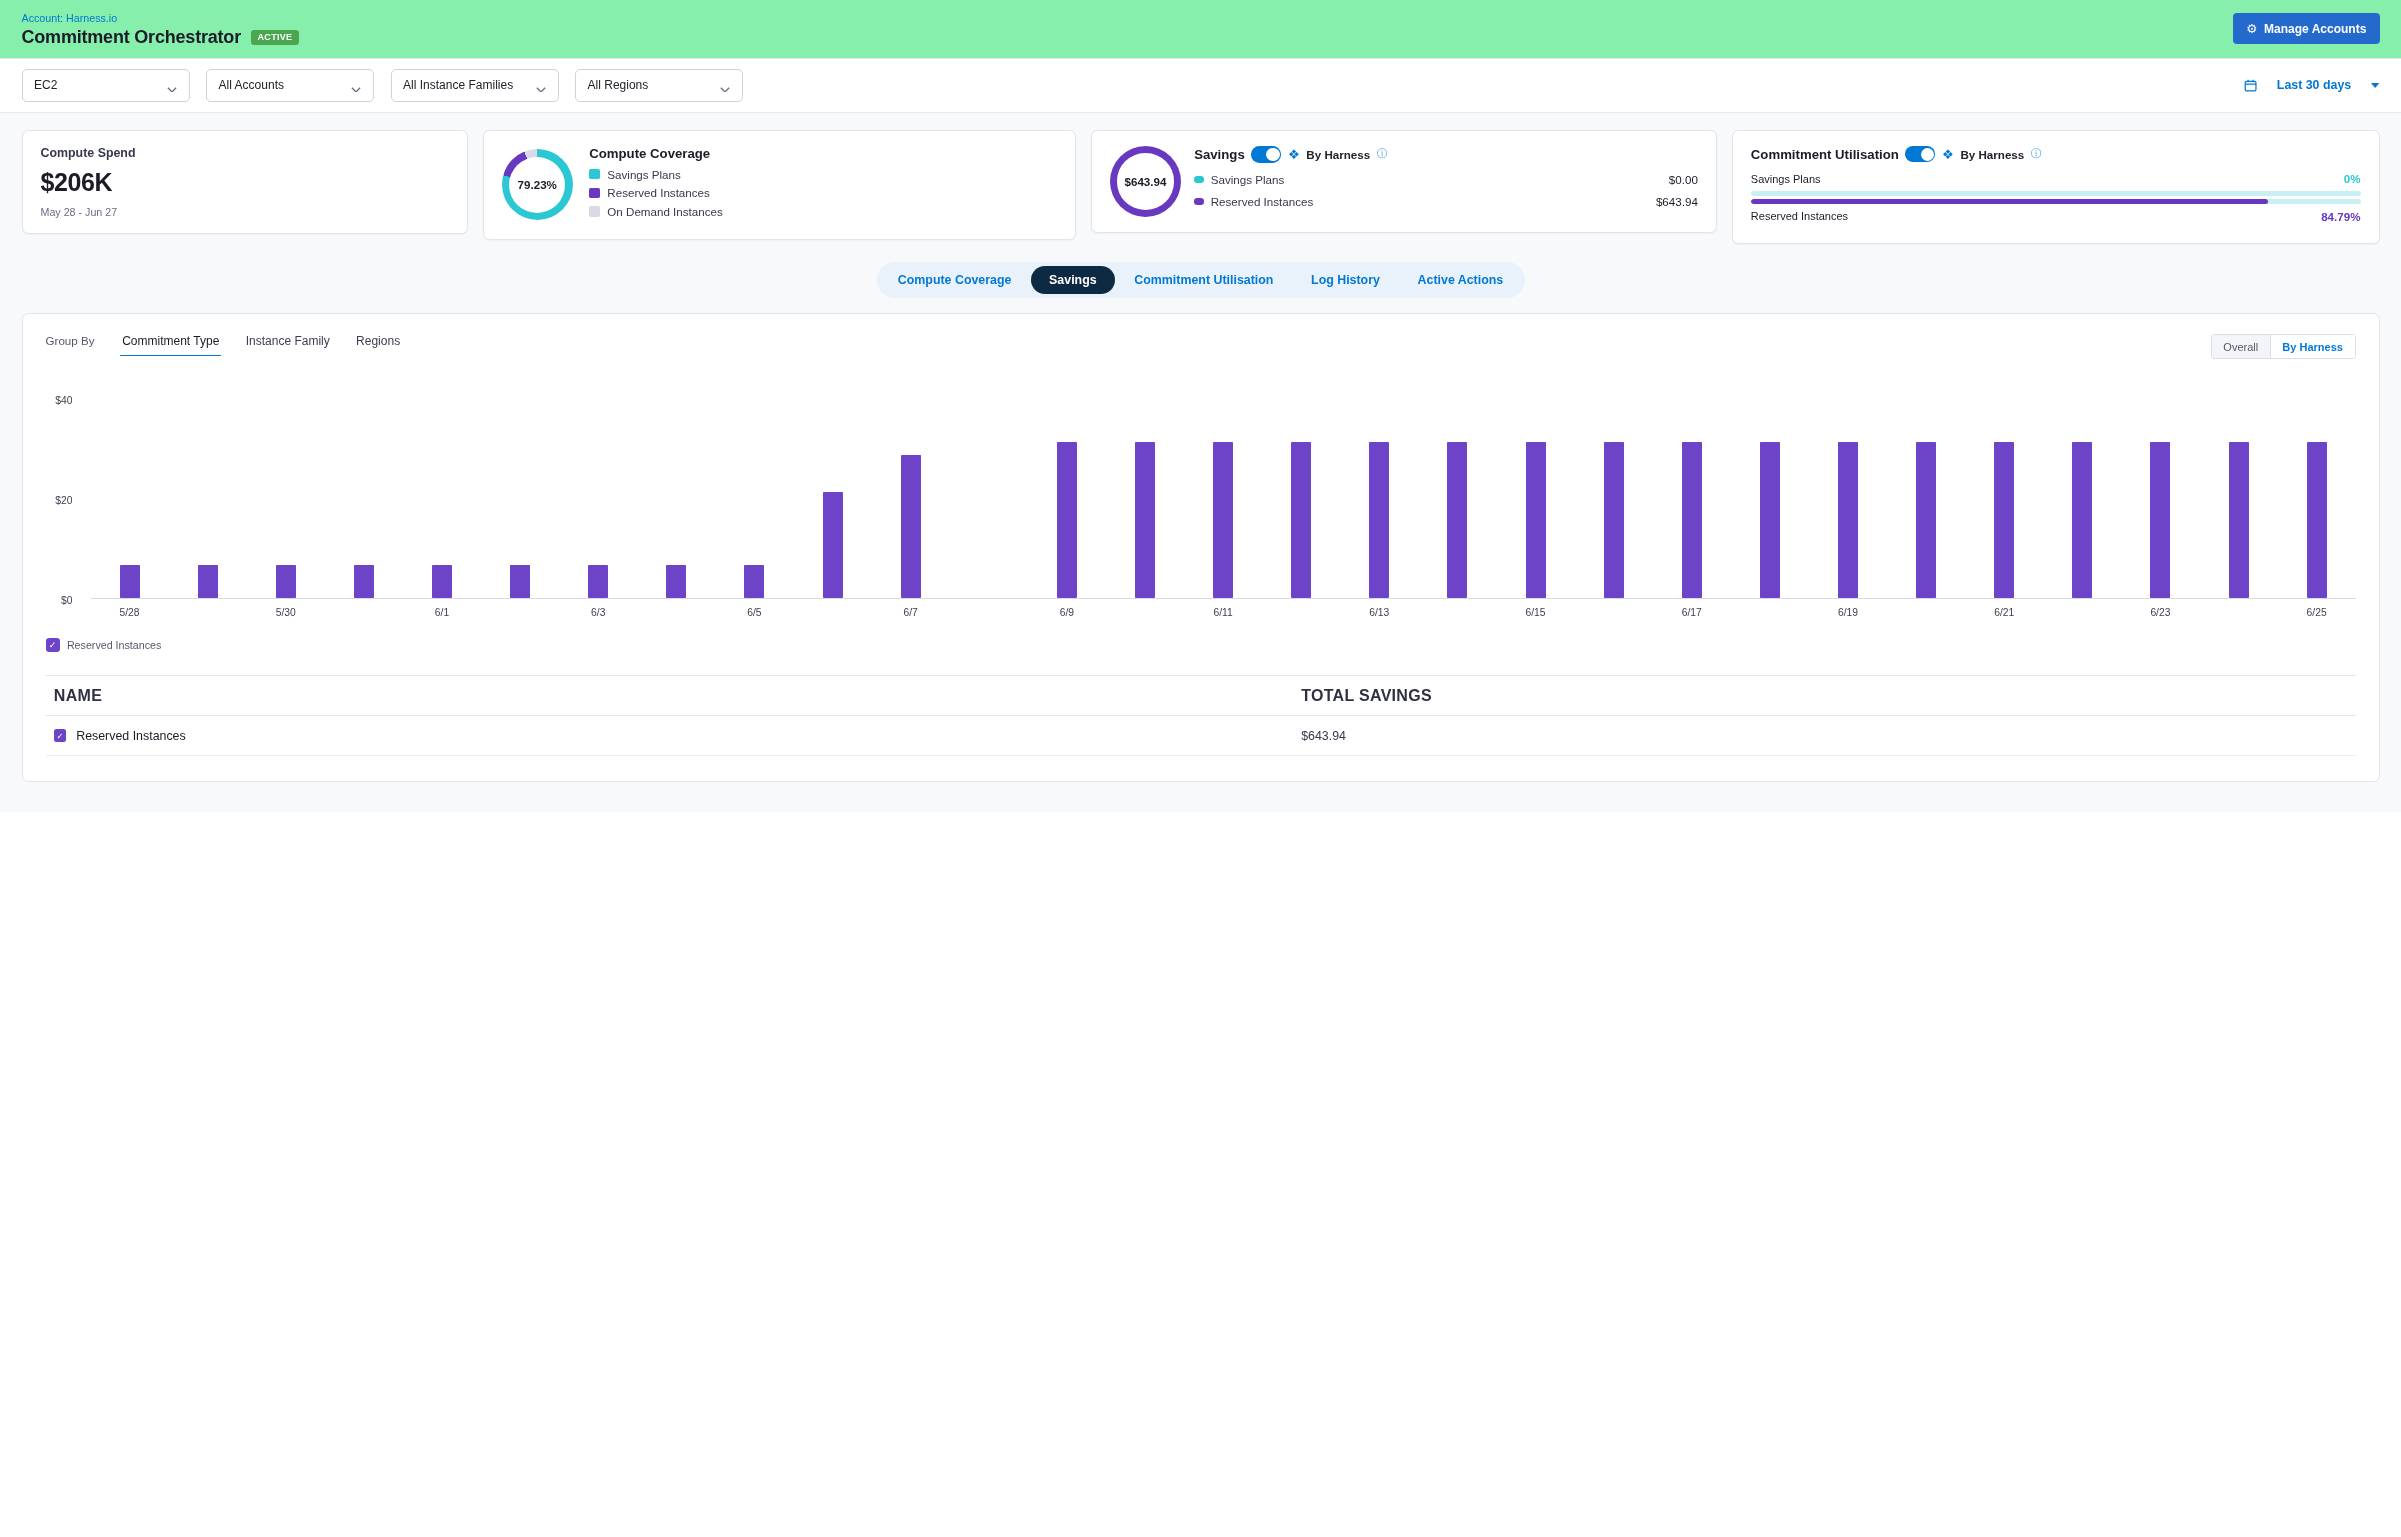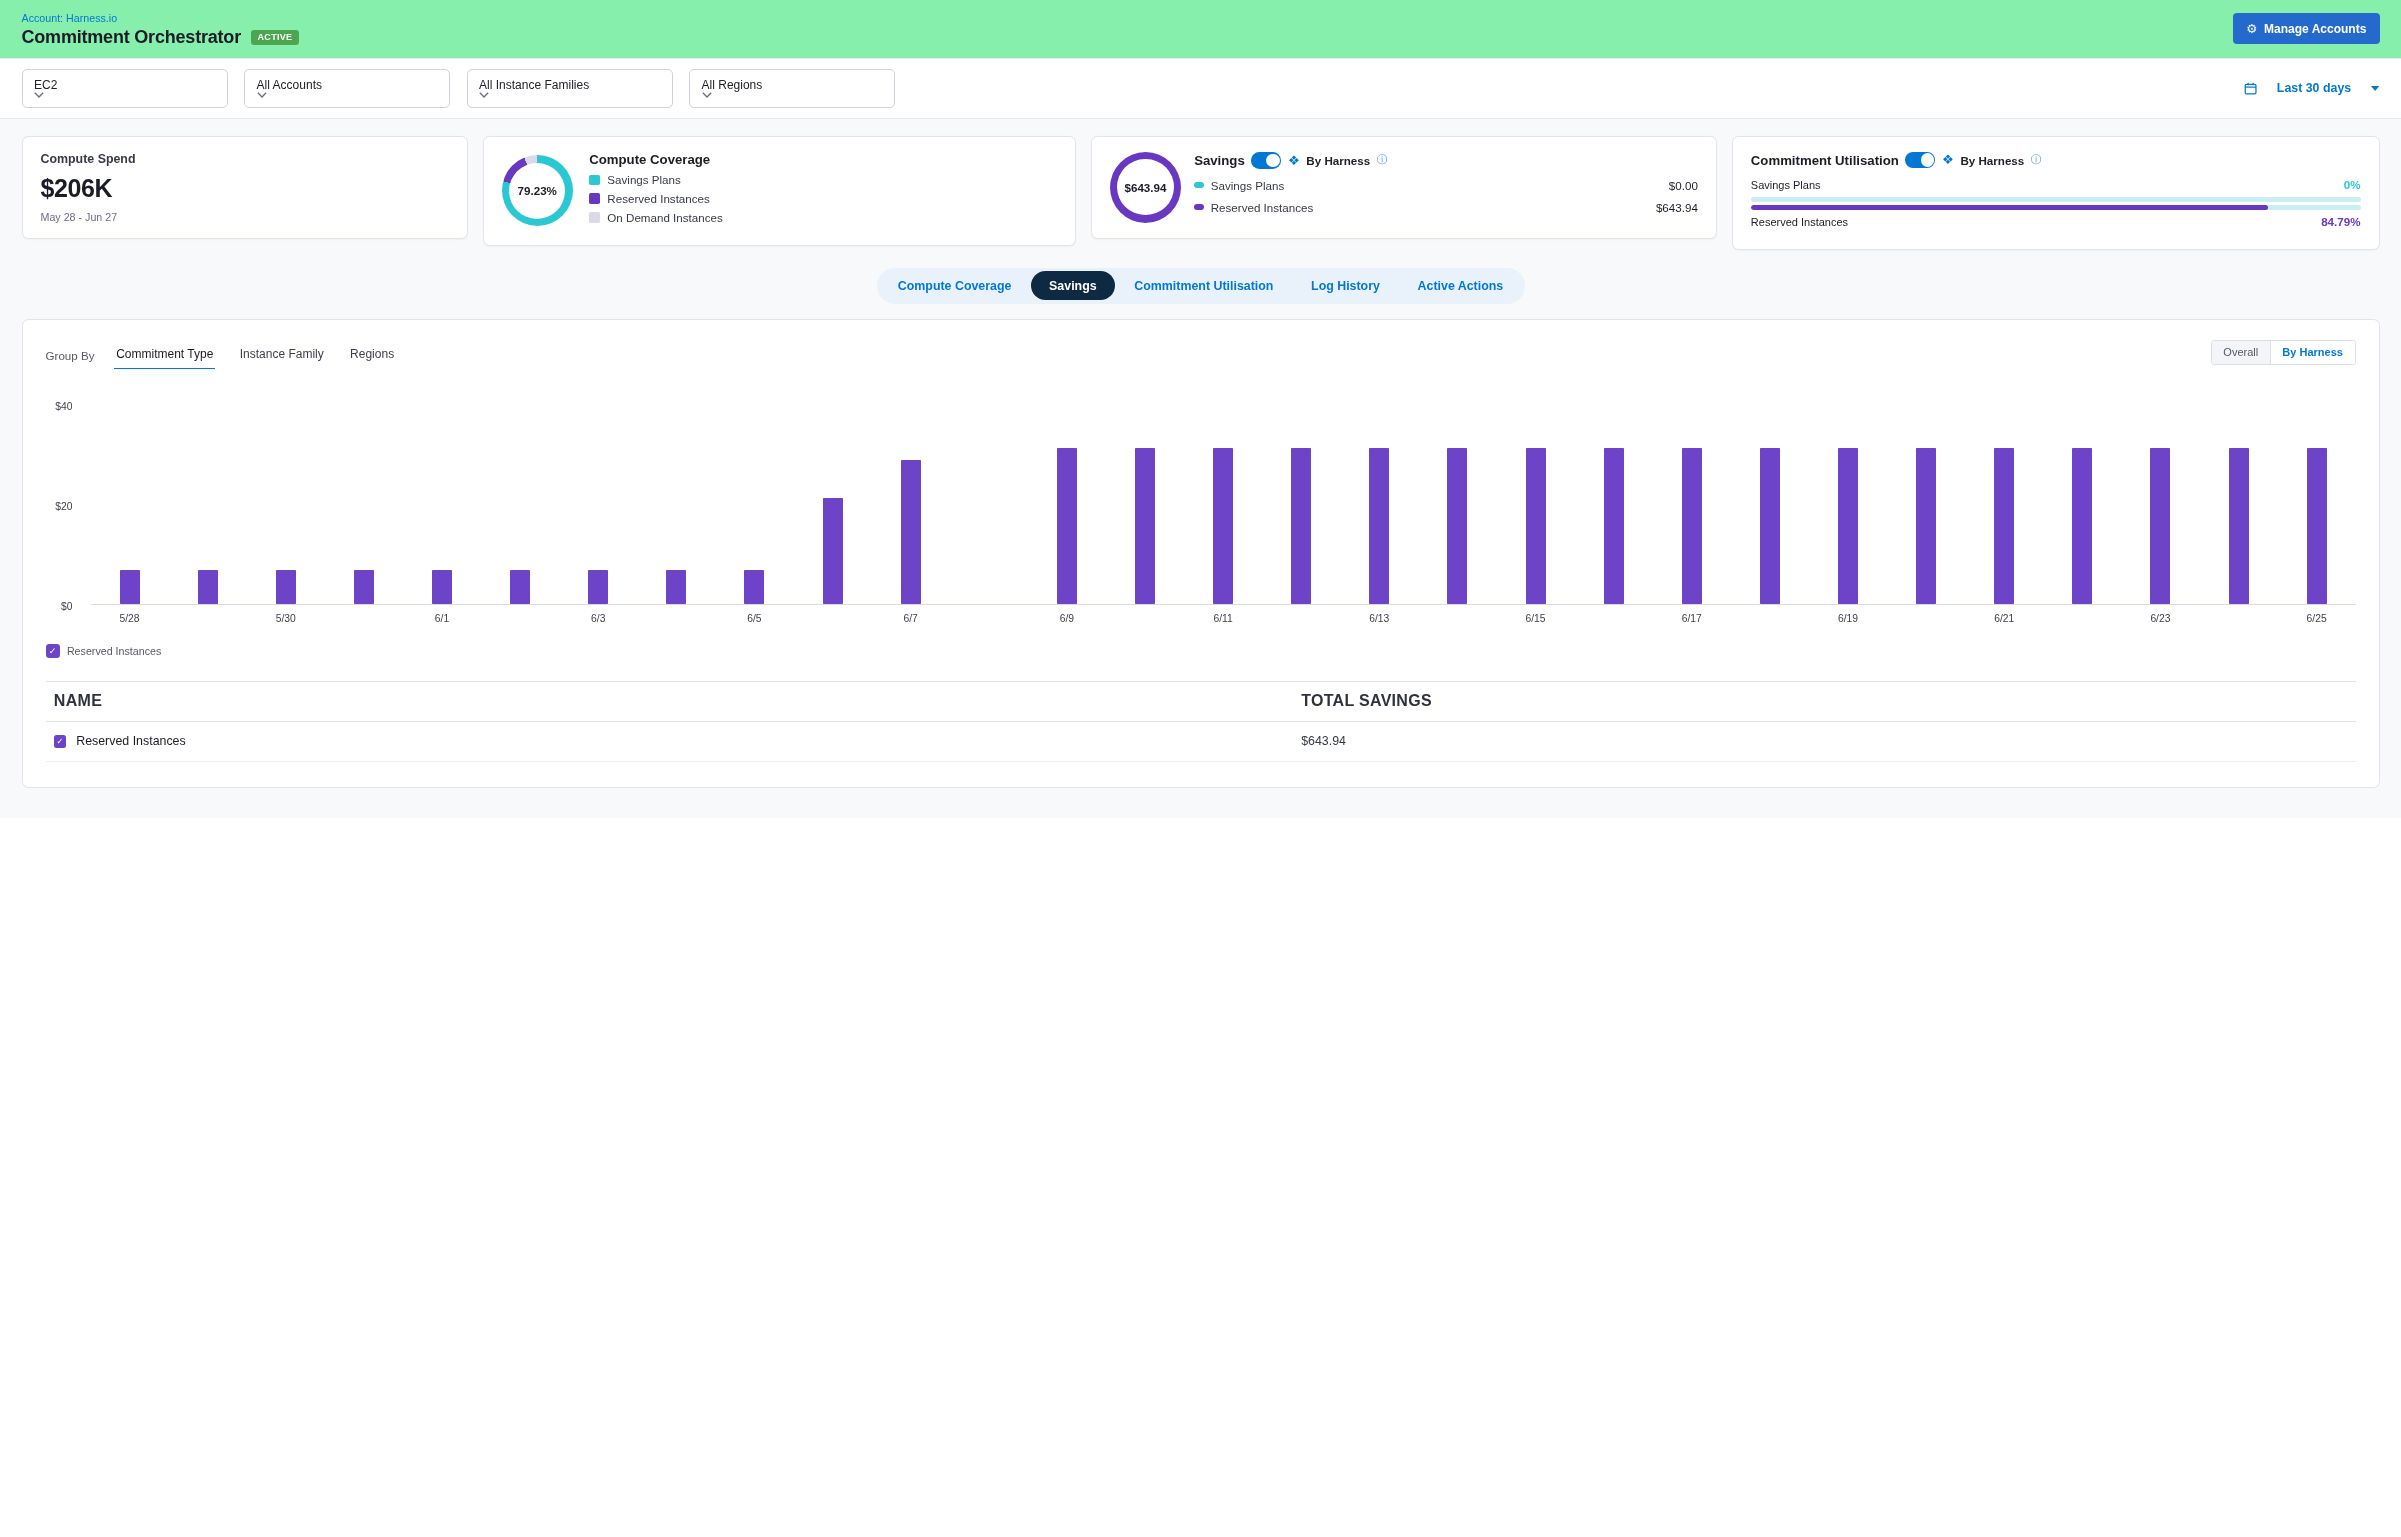--- a/index.html
+++ b/index.html
@@ -25,23 +25,23 @@
   .btn-primary {
     display: flex; align-items: center; gap: 6.6px;
     background: #2469cc; color: #fff; border: none; border-radius: 4.1px;
     padding: 8.3px 13.2px; font-size: 12px; font-weight: 700; cursor: pointer;
   }
   .gear-icon { font-size: 12.4px; line-height: 1; }
 
   
   .filterbar { display: flex; gap: 16.5px; align-items: center; padding: 10.7px 21.5px; background: #fff; border-bottom: 0.8px solid #e8e9ef; }
   .select {
-    width: 206px; border: 0.8px solid #cfd1dd; border-radius: 5px; background: #fff;
-    padding: 8.3px 11.6px; display: flex; align-items: flex-start; justify-content: space-between;
-    font-size: 12px; color: #22222a; cursor: pointer; flex-direction: column;
+    width: 168px; border: 0.8px solid #cfd1dd; border-radius: 5px; background: #fff;
+    padding: 8.3px 11.6px; display: flex; align-items: flex-end; justify-content: space-between;
+    font-size: 12px; color: #22222a; cursor: pointer;
   }
   .date-range { margin-left: auto; display: flex; align-items: center; gap: 20px; color: #0278d5; font-weight: 600; font-size: 12.4px; cursor: pointer; }
 
   
   .content { background: #f8f9fb; padding: 16.5px 0 5px; }
   .cards { display: flex; gap: 15px; padding: 0 21.5px; align-items: flex-start; }
   .card { background: #fff; border: 0.8px solid #e3e4eb; border-radius: 6.6px; padding: 15px 18px; box-shadow: 0 0.8px 1.7px rgba(31,34,41,.04); }
   .card-spend  { flex: .75; }
   .card-coverage { flex: 1.02; display: flex; align-items: center; gap: 16.5px; }
   .card-savings  { flex: 1.08; display: flex; align-items: center; gap: 13.2px; }
@@ -82,21 +82,21 @@
   .util-fill { height: 100%; border-radius: 2.5px; }
 
   
   .tabs-wrap { display: flex; justify-content: center; padding: 18px 0 10px; }
   .tabs { background: #e9f2fb; border-radius: 20px; padding: 3.3px; display: flex; gap: 1.7px; }
   .tab { border: none; background: transparent; color: #0278d5; font-weight: 700; font-size: 12.4px; padding: 7.4px 18px; border-radius: 16.5px; cursor: pointer; }
   .tab.active { background: #0e2a43; color: #fff; }
 
   
   .panel { background: #fff; border: 0.8px solid #e3e4eb; border-radius: 6.6px; margin: 5px 21.5px 25px; padding: 20px 23px 25px; }
-  .groupby-row { display: flex; align-items: flex-end; gap: 20px; }
+  .groupby-row { display: flex; align-items: flex-start; gap: 26px; }
   .groupby-label { font-size: 11.6px; color: #56586a; padding-bottom: 7.4px; }
   .group-tabs { display: flex; gap: 23px; }
   .group-tab { background: none; border: none; font-size: 12px; color: #3c3e4f; padding: 0 1.7px 7.4px; border-bottom: 1.7px solid transparent; cursor: pointer; }
   .group-tab.active { font-weight: 400; color: #1c1c28; border-bottom-color: #0278d5; }
   .segmented { margin-left: auto; display: flex; border: 0.8px solid #dcdde6; border-radius: 3.3px; overflow: hidden; margin-bottom: 4.1px; }
   .segment { border: none; background: #f4f5f8; color: #56586a; font-size: 11px; padding: 5.8px 11.6px; cursor: pointer; }
   .segment.active { background: #fff; color: #0278d5; font-weight: 700; border-left: 0.8px solid #dcdde6; }
 
   
   .chart { margin-top: 36px; display: flex; }

